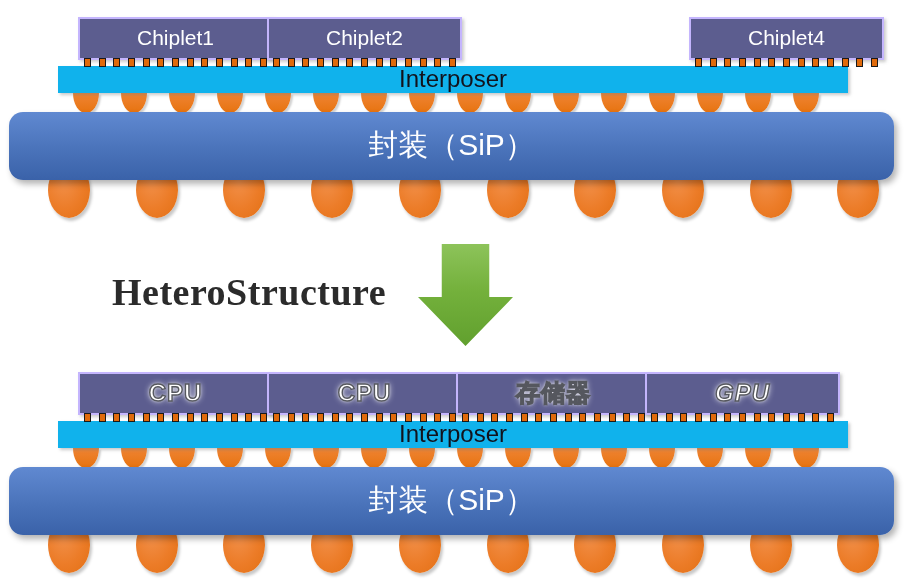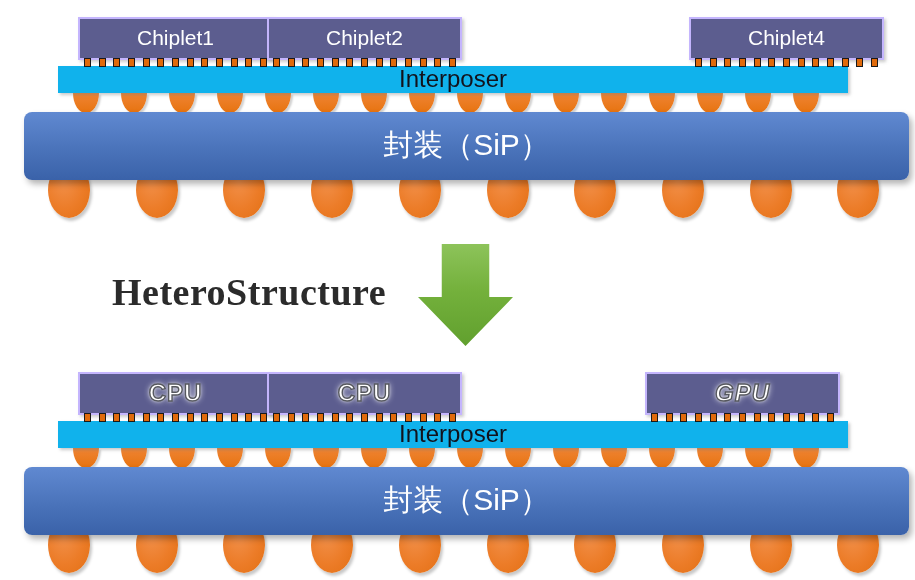--- a/index.html
+++ b/index.html
@@ -19,21 +19,21 @@
   .interposer{position:absolute;left:58px;top:49px;width:790px;height:27px;background:#10b2ec;
               z-index:2;box-shadow:2px 2px 3px rgba(120,120,120,.4);}
   .interposer-label{display:block;text-align:center;line-height:26px;font-size:24px;
                     font-weight:500;color:#12121c;}
 
   .domes{position:absolute;left:58px;top:76px;width:790px;height:20px;z-index:1;}
   .dome{position:absolute;top:0;width:26px;height:20px;
         background:linear-gradient(180deg,#ef8434,#e7730f);
         border-radius:0 0 50% 50% / 0 0 100% 100%;box-shadow:2px 2px 2px rgba(0,0,0,.18);}
 
-  .package{position:absolute;left:24px;top:95px;width:885px;height:68px;border-radius:8px;z-index:2;
+  .package{position:absolute;left:9px;top:95px;width:885px;height:68px;border-radius:14px;z-index:2;
            background:linear-gradient(180deg,#6089d1 0%,#4a73ba 55%,#3a62a9 100%);
            box-shadow:3px 4px 6px rgba(0,0,0,.3);}
   .package-label{display:block;text-align:center;line-height:66px;color:#fff;font-size:30px;}
 
   .balls{position:absolute;inset:0;z-index:1;}
   .ball{position:absolute;top:145px;width:42px;height:56px;border-radius:50%;
         background:radial-gradient(ellipse at 38% 30%,#f2914c 0%,#ec7c28 55%,#e26f13 100%);
         box-shadow:2px 3px 3px rgba(0,0,0,.22);}
 
   
@@ -220,20 +220,38 @@
             <i class="microbump"></i>
             <i class="microbump"></i>
             <i class="microbump"></i>
             <i class="microbump"></i>
             <i class="microbump"></i>
             <i class="microbump"></i>
             <i class="microbump"></i>
             <i class="microbump"></i>
           </div>
         </div>
+        <div class="chip" style="left: 456px;">
+          <span class="chip-label">存储器</span>
+          <div class="microbumps">
+            <i class="microbump"></i>
+            <i class="microbump"></i>
+            <i class="microbump"></i>
+            <i class="microbump"></i>
+            <i class="microbump"></i>
+            <i class="microbump"></i>
+            <i class="microbump"></i>
+            <i class="microbump"></i>
+            <i class="microbump"></i>
+            <i class="microbump"></i>
+            <i class="microbump"></i>
+            <i class="microbump"></i>
+            <i class="microbump"></i>
+          </div>
+        </div>
         <div class="chip" style="left: 645px; font-style: italic;">
           <span class="chip-label">GPU</span>
           <div class="microbumps">
             <i class="microbump"></i>
             <i class="microbump"></i>
             <i class="microbump"></i>
             <i class="microbump"></i>
             <i class="microbump"></i>
             <i class="microbump"></i>
             <i class="microbump"></i>

